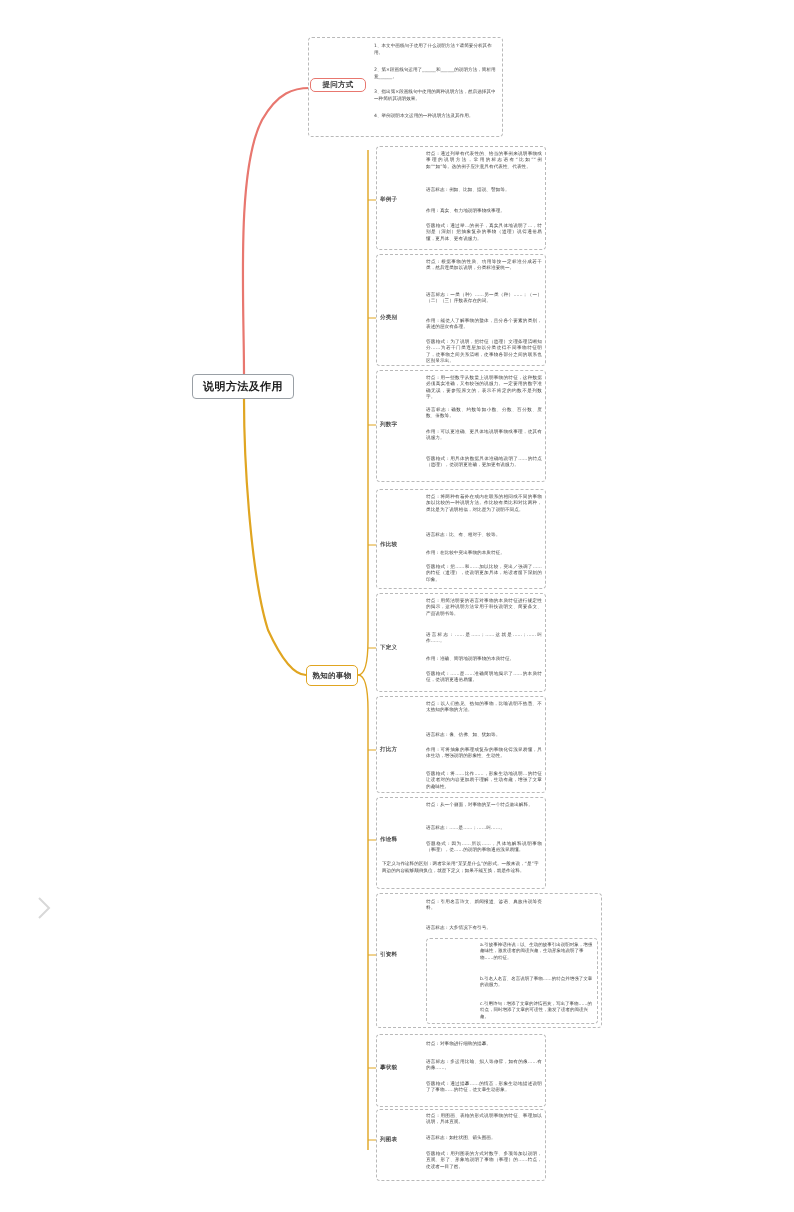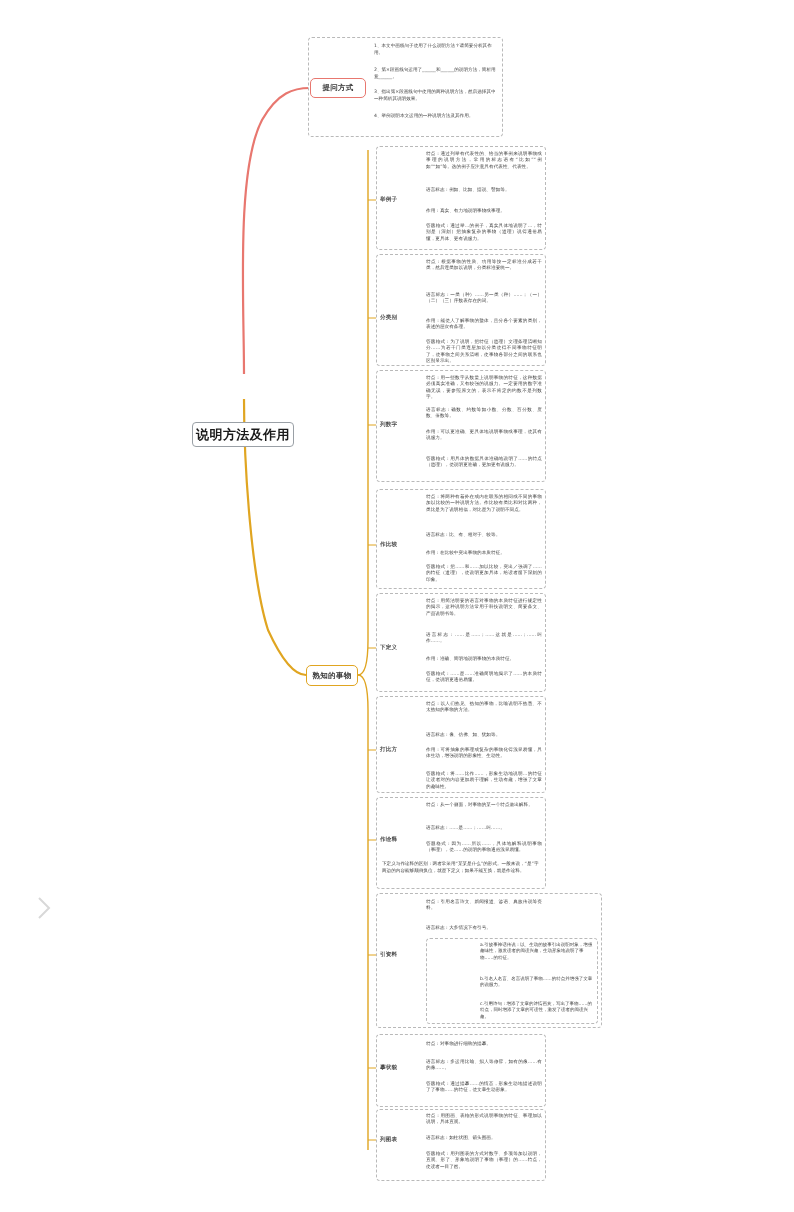--- a/index.html
+++ b/index.html
@@ -12,29 +12,29 @@
   #canvas{position:absolute;left:0;top:0;width:794px;height:1212px;}
   svg.edges{position:absolute;left:0;top:0;width:794px;height:1212px;pointer-events:none;}
 
   
   .node{position:absolute;box-sizing:border-box;}
 
   .root{
     left:192px;top:374px;width:102px;height:25px;
     border:1px solid #9aa0a6;border-radius:4px;background:#fff;
     display:flex;align-items:center;justify-content:center;
-    font-size:13px;color:#1a1a1a;font-weight:600;letter-spacing:.4px;margin-top:48px;
+    font-size:11px;color:#1a1a1a;font-weight:600;letter-spacing:.4px;
   }
 
   .branch{
     border-radius:5px;background:#fff;
     display:flex;align-items:center;justify-content:center;
     font-size:7.5px;font-weight:600;color:#3a3a3a;letter-spacing:.3px;
   }
-  .branch.b1{left:310px;top:78px;width:56px;height:20px;border:1px solid #e8776f;}
+  .branch.b1{left:310px;top:78px;width:56px;height:14px;border:1px solid #e8776f;}
   .branch.b2{left:306px;top:665px;width:52px;height:21px;border:1px solid #e0a521;}
 
   
   .group{
     position:absolute;box-sizing:border-box;
     border:1px dashed #b9b9b9;border-radius:4px;background:#fff;
   }
   .subgroup{
     position:absolute;box-sizing:border-box;
     border:1px dashed #b9b9b9;border-radius:4px;background:#fff;

